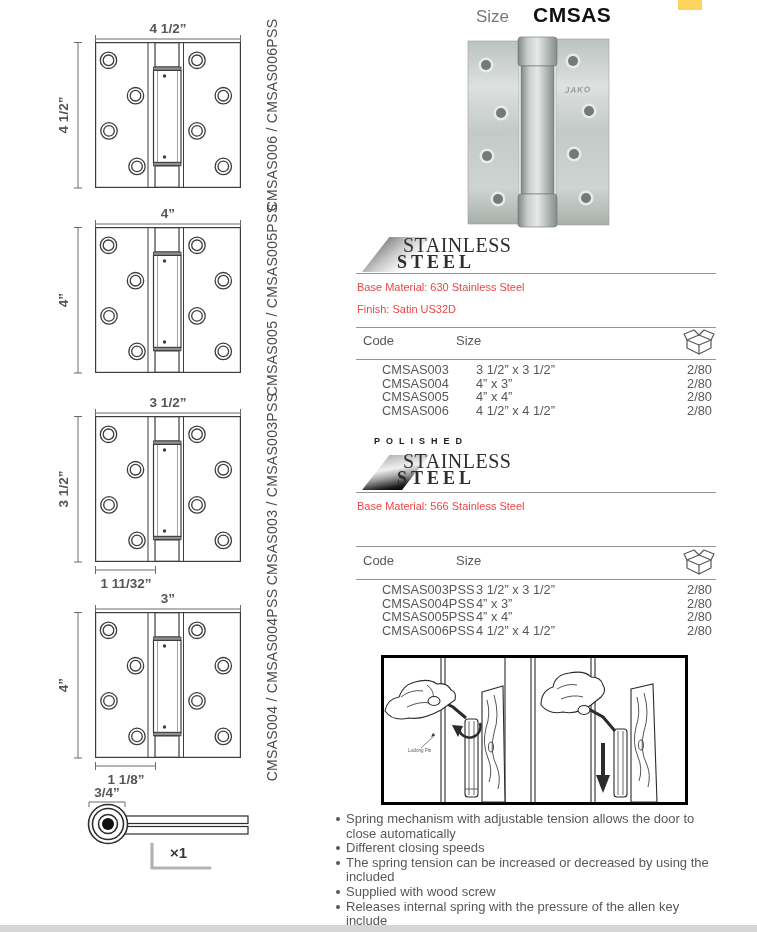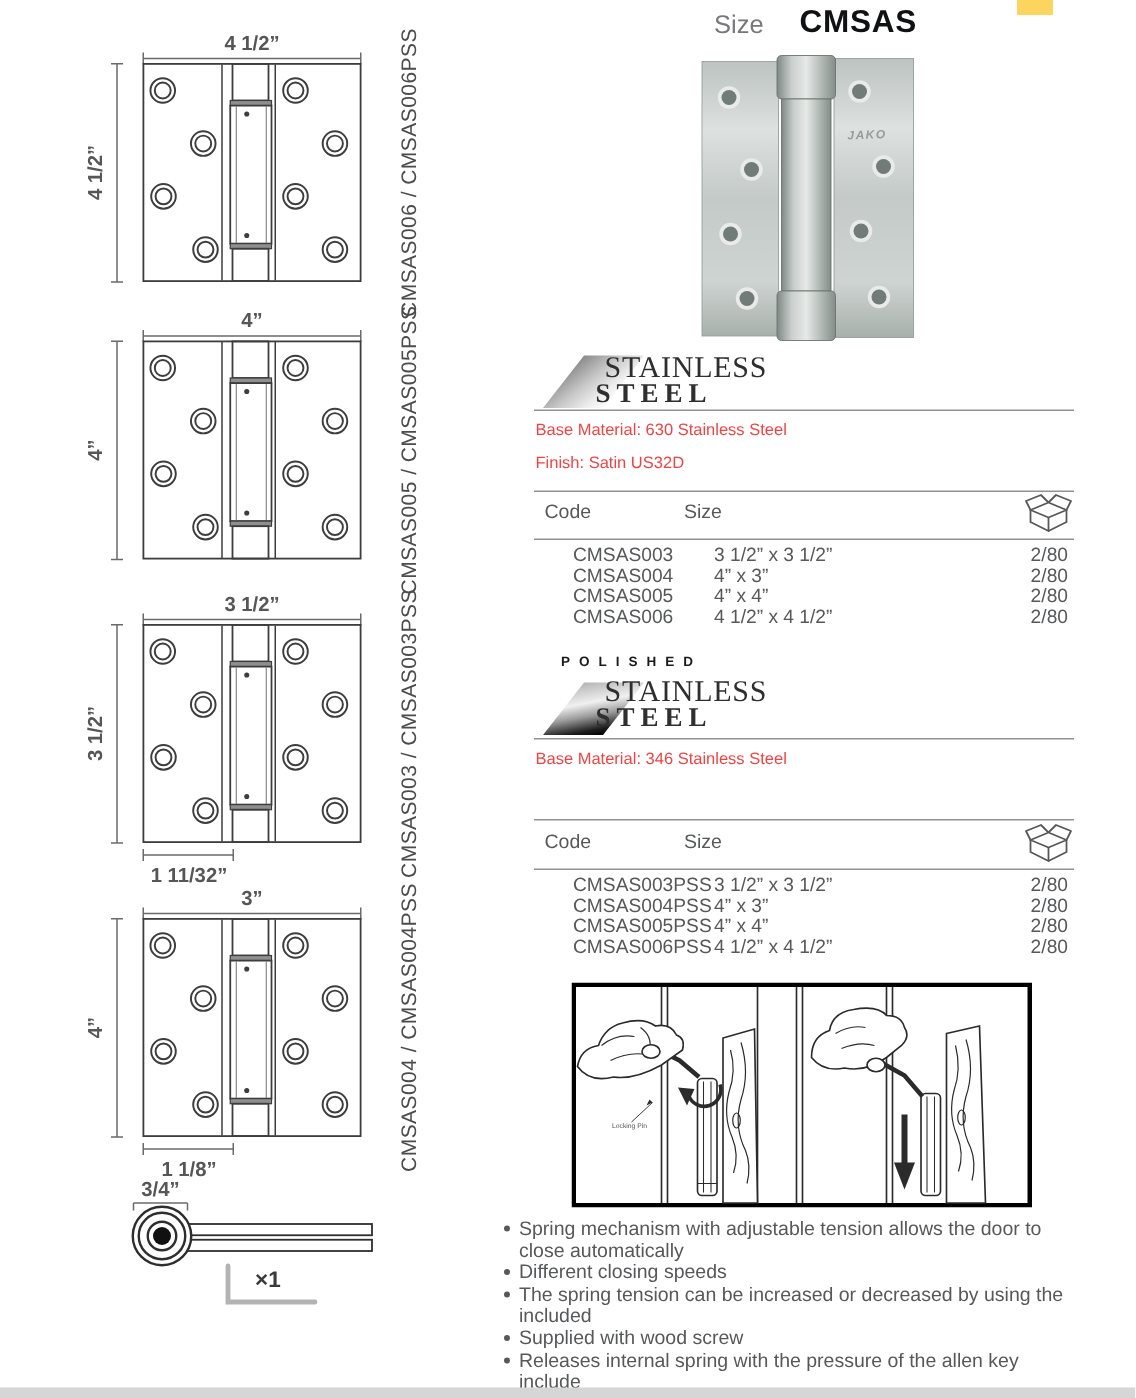--- a/index.html
+++ b/index.html
@@ -263,21 +263,21 @@
 </div>
 
 <div class="abs steel-logo" style="top:436px">
   <div class="logo-pre">POLISHED</div>
   <div class="swoosh dark" style="top:19px"></div>
   <div class="logo-l1" style="left:47px;top:14px">STAINLESS</div>
   <div class="logo-l2" style="left:41px;top:32px">STEEL</div>
 </div>
 <div class="abs rule" style="top:492px"></div>
 <div class="abs basemat" style="top:496px">
-  <div>Base Material: 346 Stainless Steel</div>
+  <div>Base Material: 566 Stainless Steel</div>
 </div>
 <div class="abs rule" style="top:546px"></div>
 <div class="abs thead-label" style="left:363px;top:553px">Code</div>
 <div class="abs thead-label" style="left:456px;top:553px">Size</div>
 <svg class="abs" style="left:683px;top:546px" width="32" height="31" viewBox="0 0 32 31">
   <g stroke="#57585a" stroke-width="1.2" fill="none" stroke-linejoin="round">
     <path d="M16 9 L28 14 L16 19 L4 14 Z"></path>
     <path d="M4 14 V22 L16 28 V19"></path>
     <path d="M28 14 V22 L16 28"></path>
     <path d="M4 14 L1 8 L11 4 L16 9"></path>

